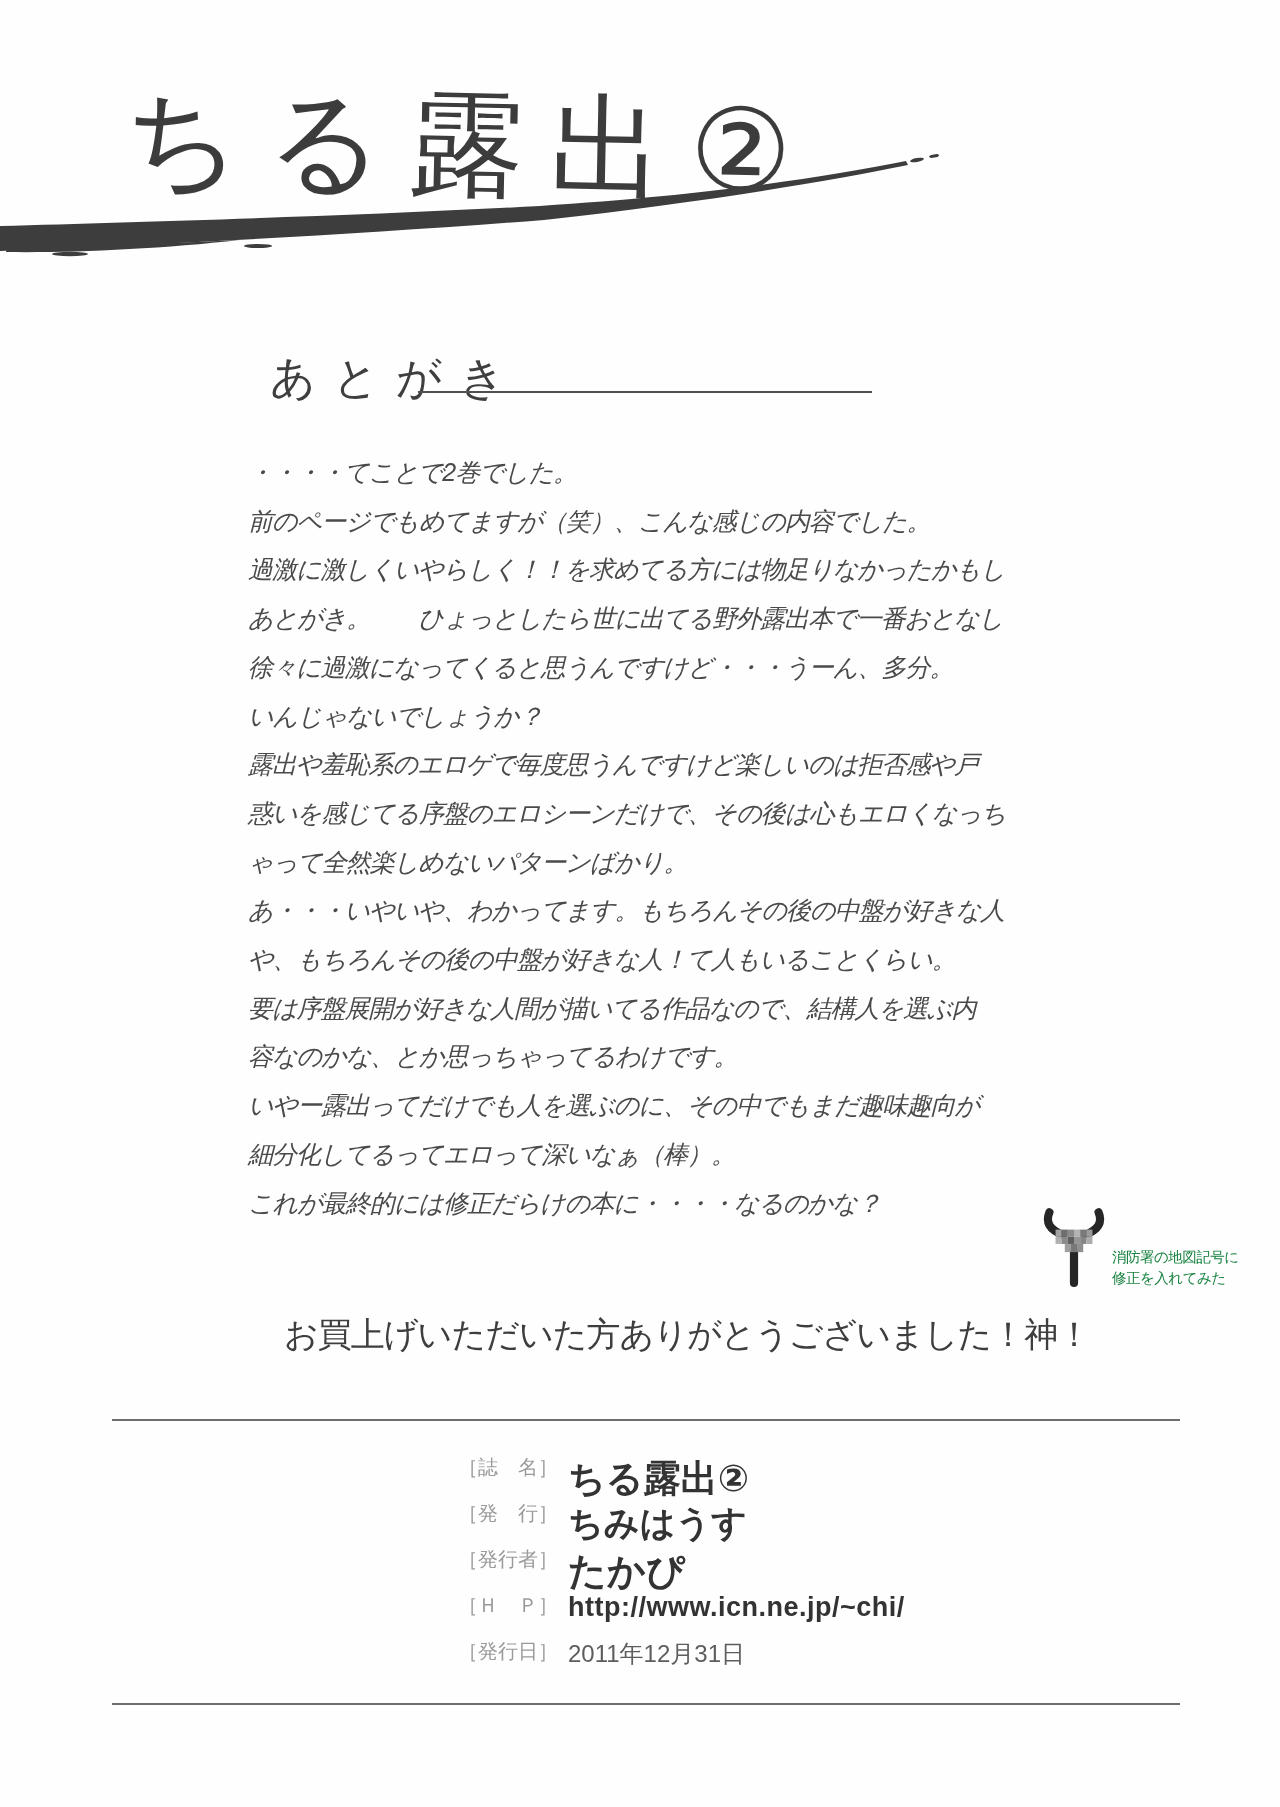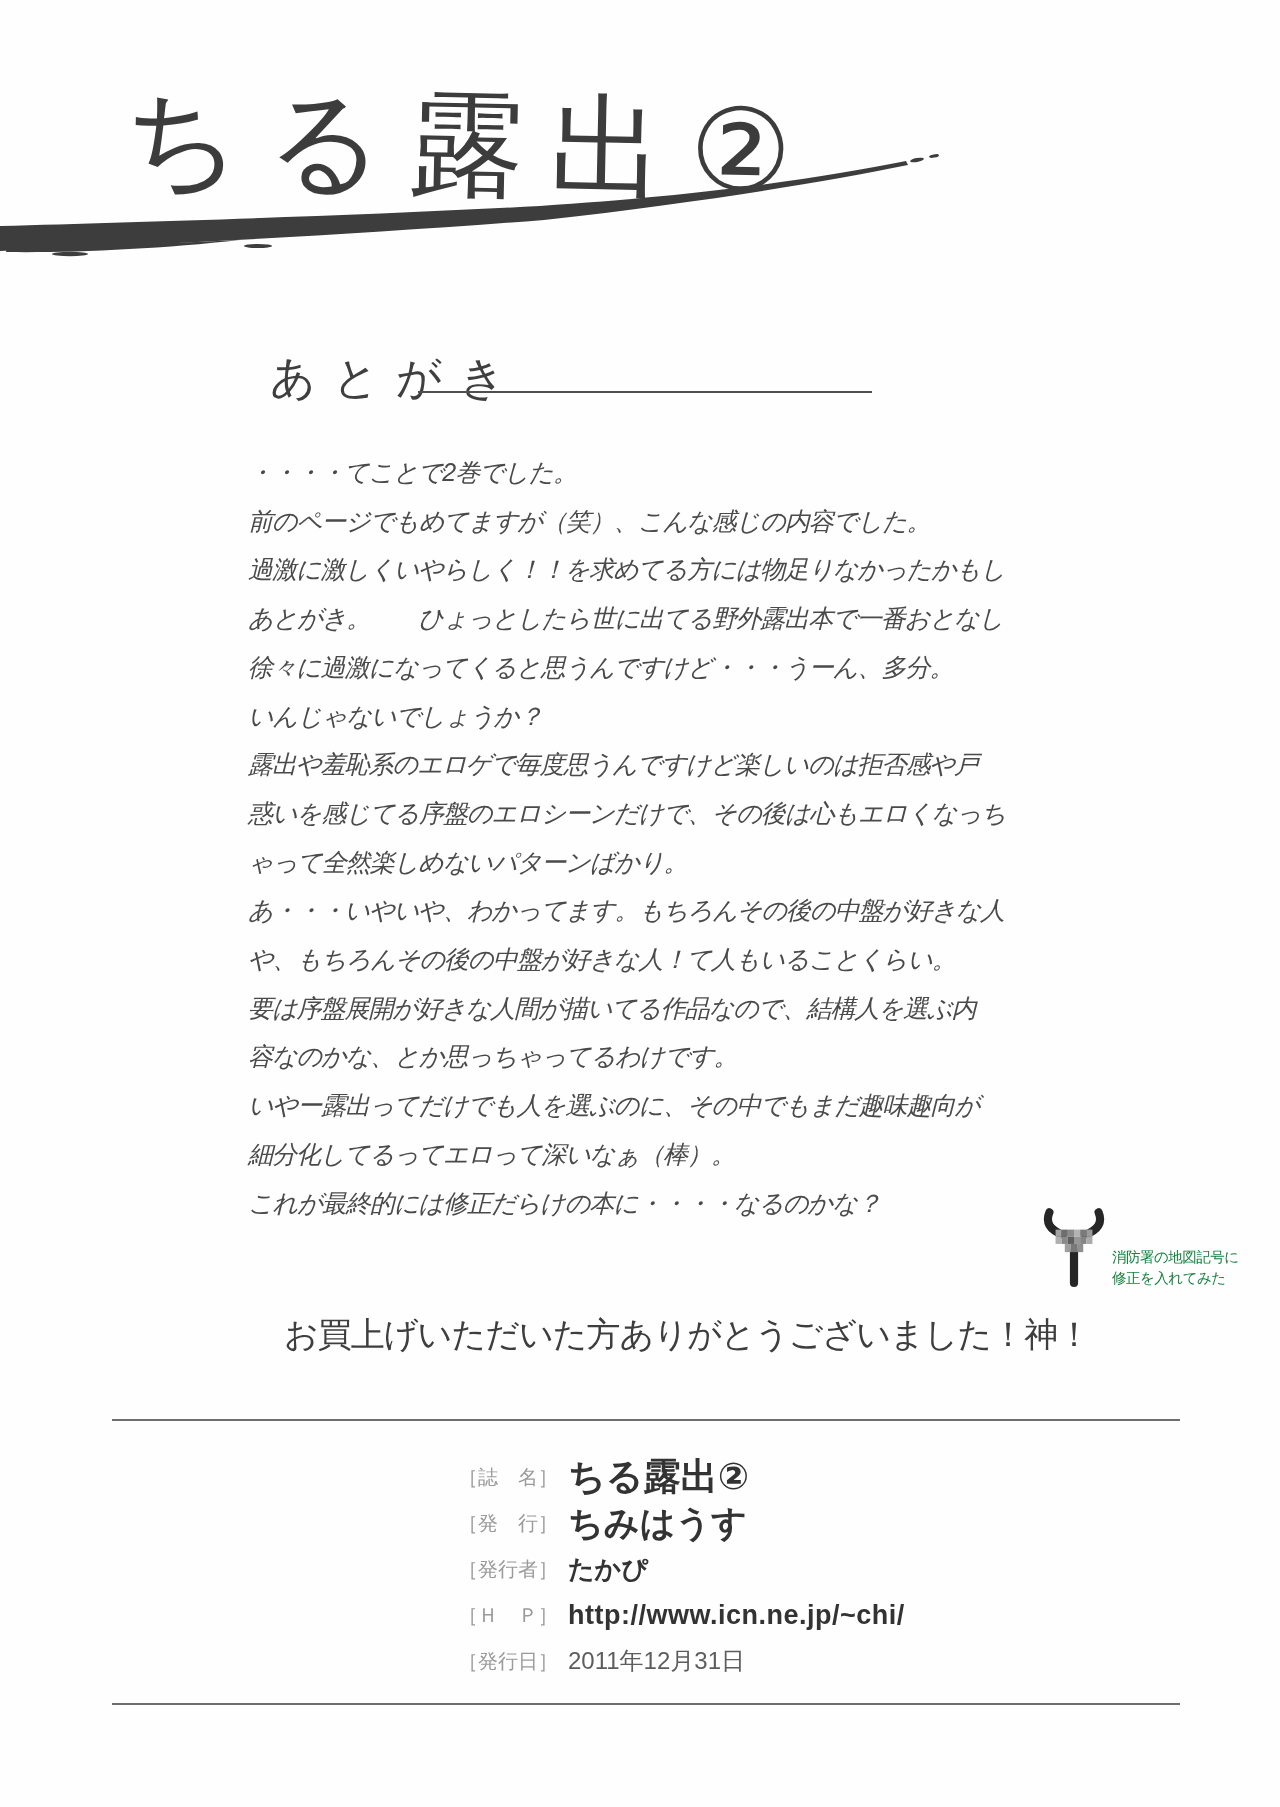--- a/index.html
+++ b/index.html
@@ -57,33 +57,33 @@
     letter-spacing:-1px;white-space:nowrap;margin-left:48px;
   }
   
   .rule{position:absolute;left:112px;width:1068px;height:2px;background:#6e6e6e;}
   .rule-top{top:1419px;}
   .rule-bottom{top:1703px;}
   .colophon{
     position:absolute;left:458px;top:1454px;
   }
   .colophon-row{
-    display:flex;align-items:center;height:46px;
+    display:flex;align-items:flex-start;height:46px;
   }
   .colophon-label{
     width:104px;flex:0 0 104px;
     font-size:20px;color:#9a9a9a;
     letter-spacing:0;white-space:nowrap;
   }
   .colophon-value{
     margin-left:6px;color:#333;font-weight:bold;white-space:nowrap;
   }
   .v-size-1{font-size:37px;}
   .v-size-2{font-size:35px;}
-  .v-size-3{font-size:26px;}
+  .v-size-3{font-size:38px;}
   .v-size-4{font-size:27px;letter-spacing:0.5px;}
   .v-size-5{font-size:24px;font-weight:normal;color:#5d5d5d;}
 </style>
 </head>
 <body>
 
 <div class="page">
 
   <div class="book-title">ちる露出②</div>
 

